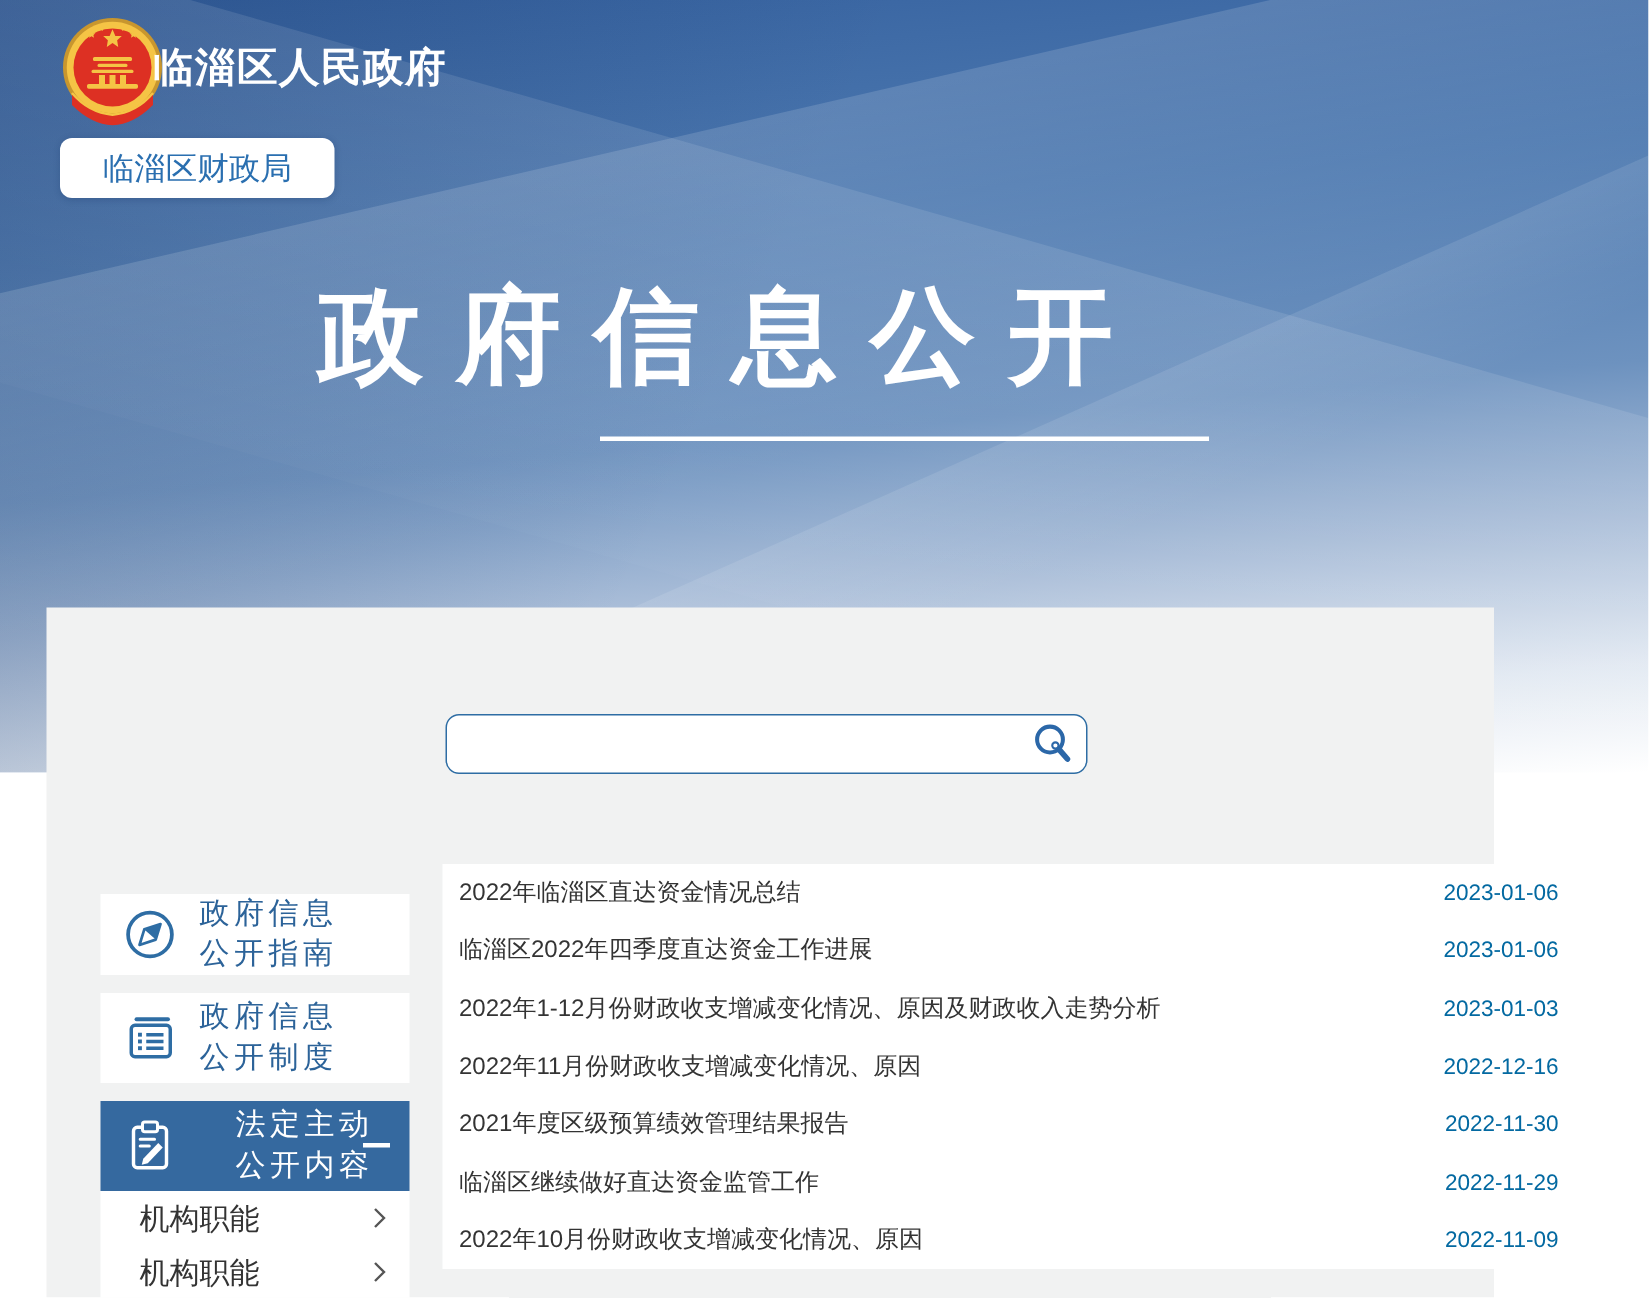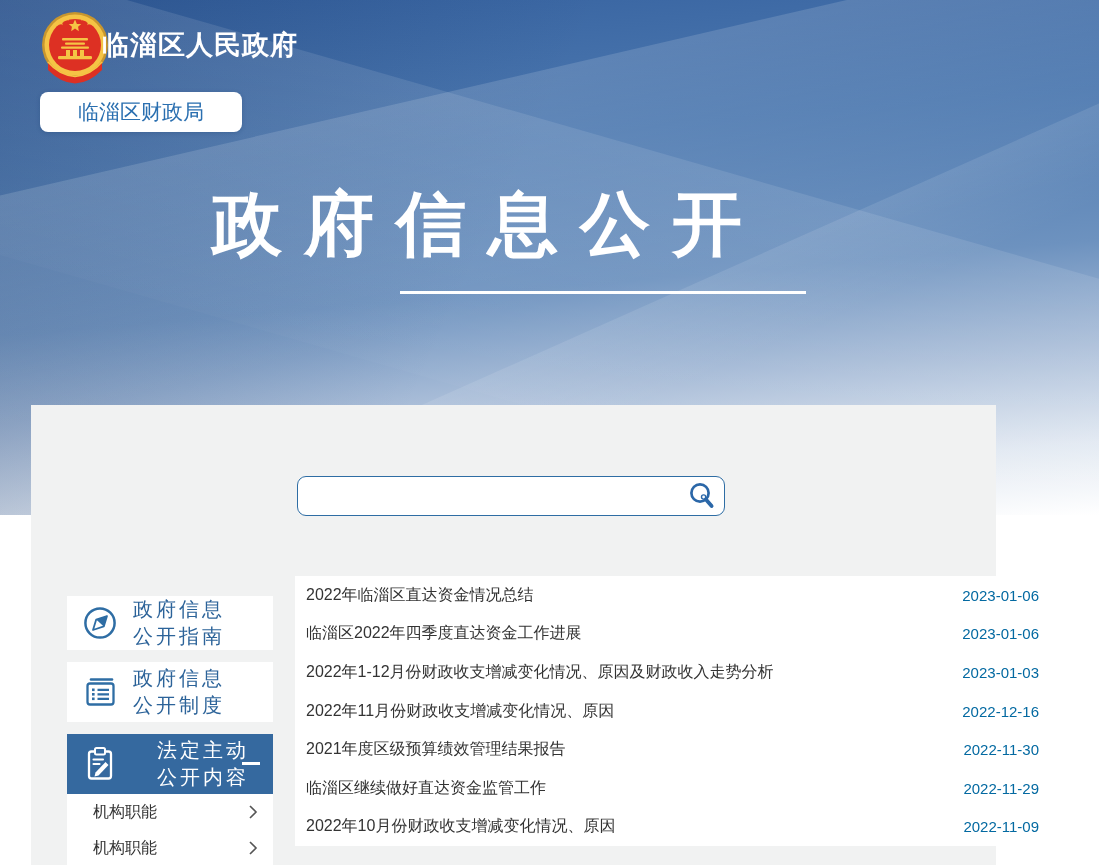--- a/index.html
+++ b/index.html
@@ -16,21 +16,21 @@
   .streak1 { width:1700px; height:230px; left:-250px; top:60px; transform:rotate(-13deg);
     background:linear-gradient(to bottom,rgba(255,255,255,0.14),rgba(255,255,255,0)); }
   .streak2 { width:1700px; height:280px; left:-150px; top:170px; transform:rotate(16deg);
     background:linear-gradient(to bottom,rgba(255,255,255,0.10),rgba(255,255,255,0.02)); }
   .streak3 { width:1400px; height:90px; left:-100px; top:330px; transform:rotate(-24deg);
     background:linear-gradient(to bottom,rgba(255,255,255,0.10),rgba(255,255,255,0)); }
 
   .emblem { position:absolute; left:37px; top:9px; width:76px; height:80px; }
   .site-name { position:absolute; left:102px; top:27px; font-size:27px; font-weight:bold;
     color:#fff; letter-spacing:1px; cursor:pointer; }
-  .dept-badge { position:absolute; left:40px; top:92px; width:202px; height:40px;
+  .dept-badge { position:absolute; left:40px; top:92px; width:183px; height:40px;
     background:#fff; border-radius:8px; color:#2a6fb0; font-size:21px;
     display:flex; align-items:center; justify-content:center;
     box-shadow:0 1px 4px rgba(20,50,100,0.25); cursor:pointer; }
   .banner-title { position:absolute; left:212px; top:182px; font-size:70px; font-weight:900;
     line-height:1.2; color:#fff; letter-spacing:22px; white-space:nowrap; }
   .title-underline { position:absolute; left:400px; top:291px; width:406px; height:3px; background:#fff; }
 
   
   .panel { position:absolute; left:31px; top:405px; width:965px; height:460px; background:#f1f2f2; }
 
@@ -48,21 +48,21 @@
     color:#2c6399; position:relative; }
   .side-item .icon-box { width:66px; display:flex; justify-content:center; flex-shrink:0; }
   .side-item .label { font-size:20px; line-height:27px; letter-spacing:3px;text-align:right; }
   .item-a { height:54px; margin-bottom:12px; }
   .item-b { height:60px; margin-bottom:12px; }
   .side-item.active { background:#35699f; color:#fff; height:60px;gap:24px; }
   .minus-bar { position:absolute; right:13px; top:28px; width:18px; height:3px; background:#fff; }
 
   .sub-list { background:#fff; }
   .sub-item { height:36px; display:flex; align-items:center; justify-content:space-between;
-    padding:0 15px 0 26px; font-size:16px; color:#333; cursor:pointer;gap:20px; }
+    padding:0 15px 0 26px; font-size:20px; color:#333; cursor:pointer;gap:20px; }
   .sub-item svg { flex-shrink:0; }
 
   
   .article-list { position:absolute; left:295px; top:576px; width:758px; height:270px;
     background:#fff; display:flex; flex-direction:column; }
   .row { height:38.6px; display:flex; align-items:center; justify-content:space-between;
     padding:0 14px 0 11px; cursor:pointer; }
   .row-title { font-size:16px; color:#333; white-space:nowrap; overflow:hidden; text-overflow:ellipsis; }
   .row-date { font-size:15px; color:#0369a1; margin-left:20px; flex-shrink:0; }
 </style>

